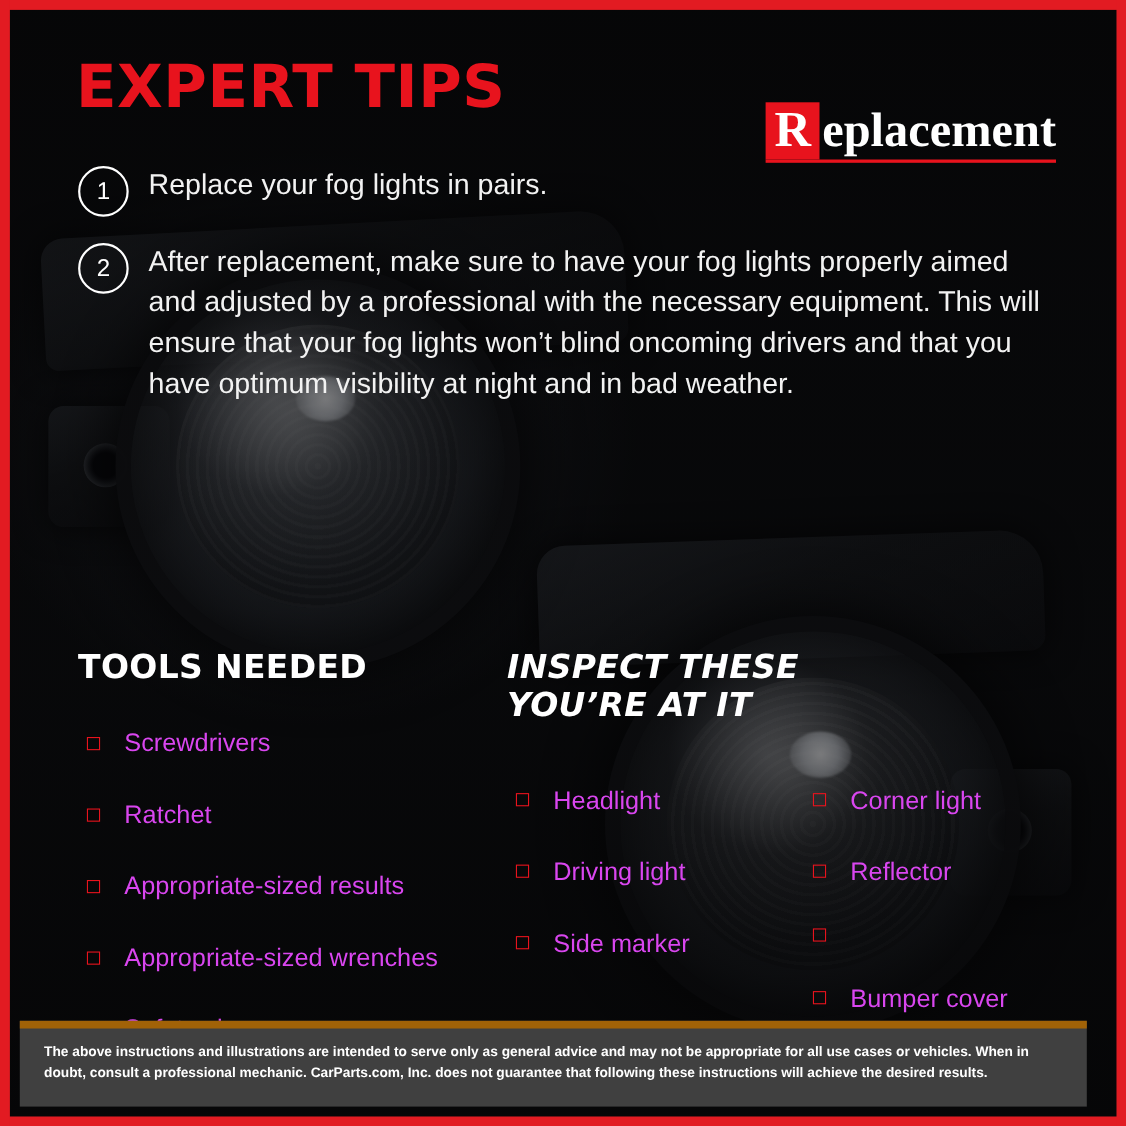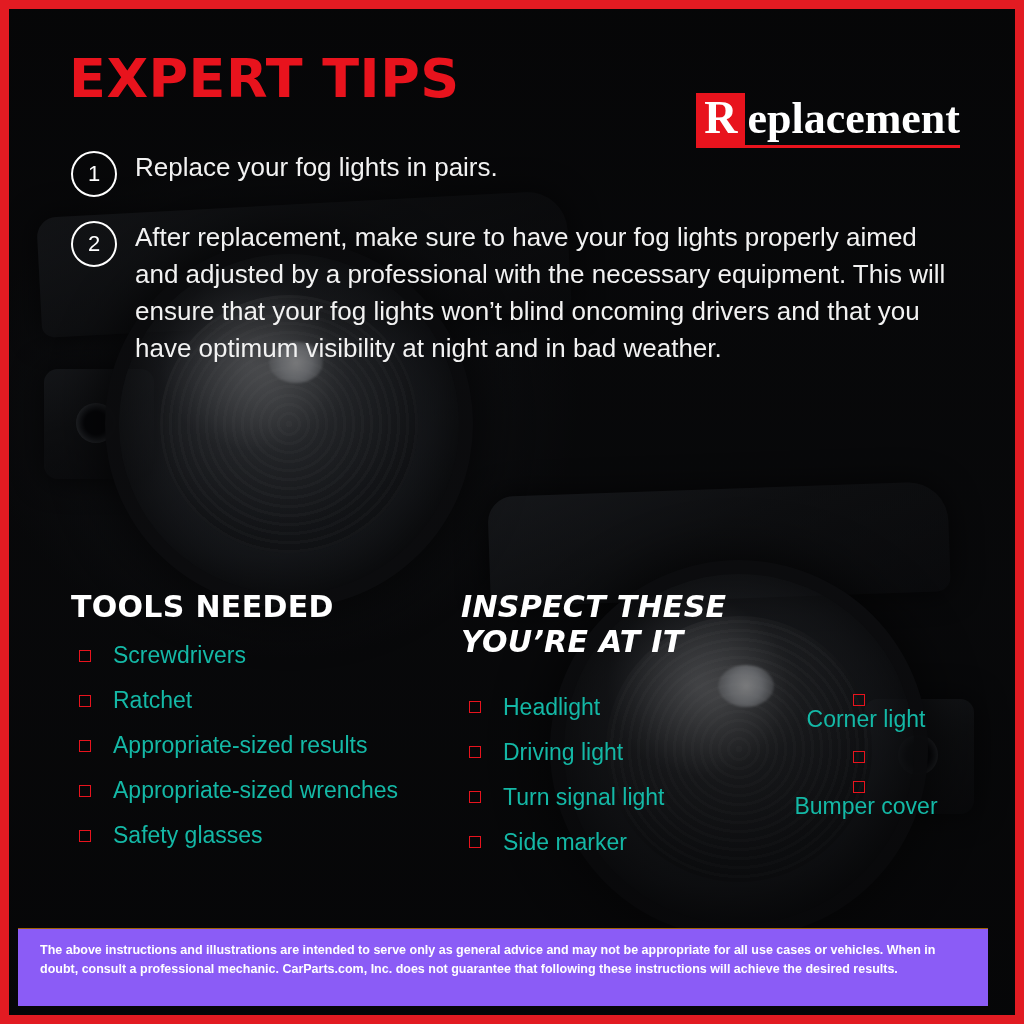--- a/index.html
+++ b/index.html
@@ -138,39 +138,39 @@
     font-family:"DejaVu Sans", sans-serif;
     letter-spacing:0.3px;
     line-height:1.18;
   }
   .col-tools { position:absolute; left:0; top:0; width:380px; }
   .col-inspect { position:absolute; left:390px; top:0; width:540px; }
 
   ul { list-style:none; }
   .li {
     display:flex; align-items:center;
-    margin-top:18px;
-    color:#14b8a6; font-size:23px;
+    margin-top:38px;
+    color:#d946ef; font-size:23px;
   }
   .bullet {
     flex:0 0 auto;
     width:12px; height:12px;
     border:1.5px solid #e8131d;
     margin-right:22px;
     margin-left:8px;
   }
   .inspect-lists { display:flex; margin-top:8px; }
   .inspect-lists > div { width:270px; }
-  .inspect-col2 .li { margin-left:0;flex-direction:column; }
+  .inspect-col2 .li { margin-left:0; }
 
   .footer {
     position:absolute; left:9px; right:27px; bottom:9px;
     height:78px;
-    background:#8b5cf6;
-    border-top:1px solid #a16207;
+    background:#404040;
+    border-top:7px solid #a16207;
     padding:12px 22px 0 22px;
   }
   .footer p {
     color:#ffffff; font-size:12.5px; line-height:1.55;
     font-weight:bold;
     font-family:"Liberation Sans", sans-serif;
   }
 </style>
 </head>
 <body>
@@ -253,36 +253,36 @@
               <li class="li">
                 <span class="bullet"></span>
                 <span>Headlight</span>
               </li>
               <li class="li">
                 <span class="bullet"></span>
                 <span>Driving light</span>
               </li>
               <li class="li">
                 <span class="bullet"></span>
-                <span>Turn signal light</span>
-              </li>
-              <li class="li">
-                <span class="bullet"></span>
                 <span>Side marker</span>
               </li>
             </ul>
           </div>
           <div class="inspect-col2">
             <ul>
               <li class="li">
                 <span class="bullet"></span>
                 <span>Corner light</span>
               </li>
               <li class="li">
                 <span class="bullet"></span>
+                <span>Reflector</span>
+              </li>
+              <li class="li">
+                <span class="bullet"></span>
               </li>
               <li class="li">
                 <span class="bullet"></span>
                 <span>Bumper cover</span>
               </li>
             </ul>
           </div>
         </div>
       </div>
 

